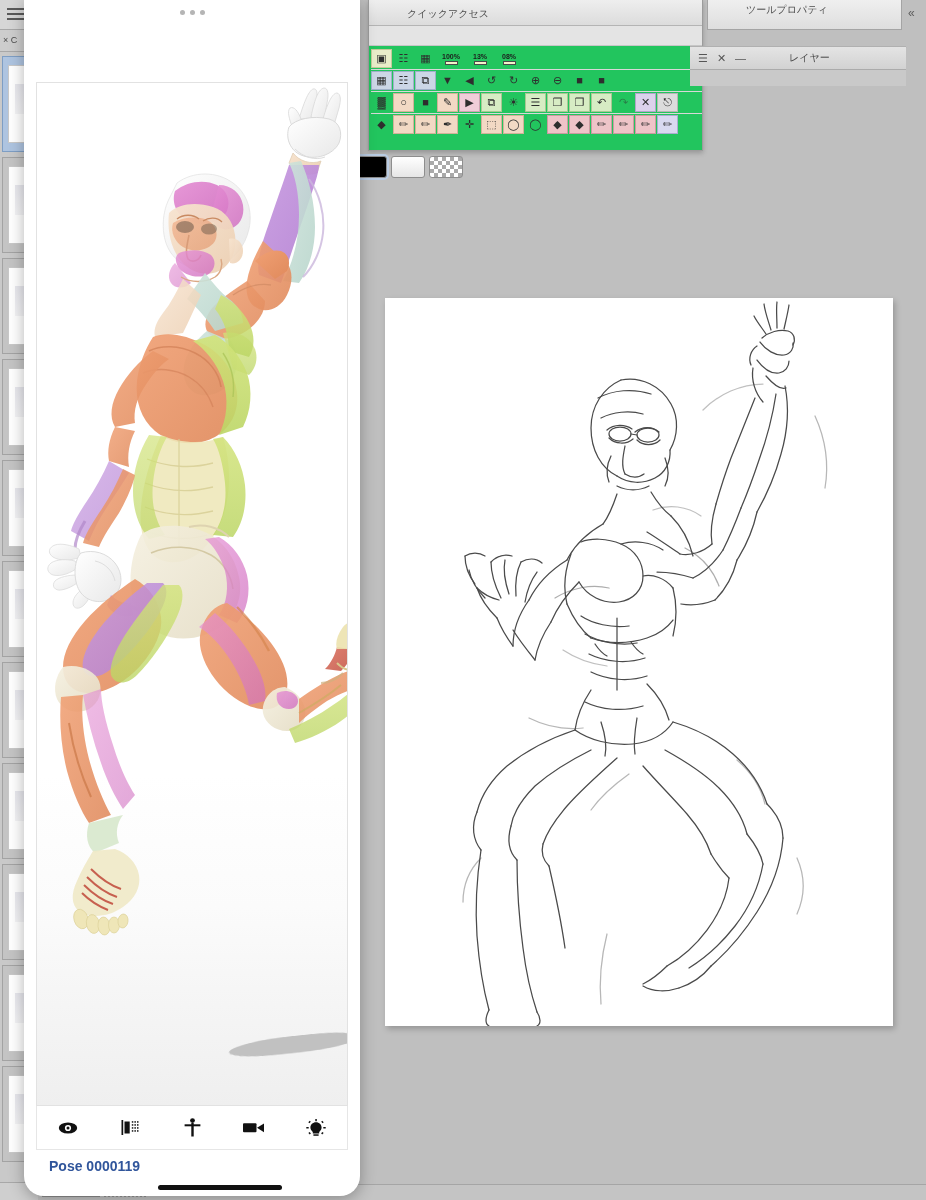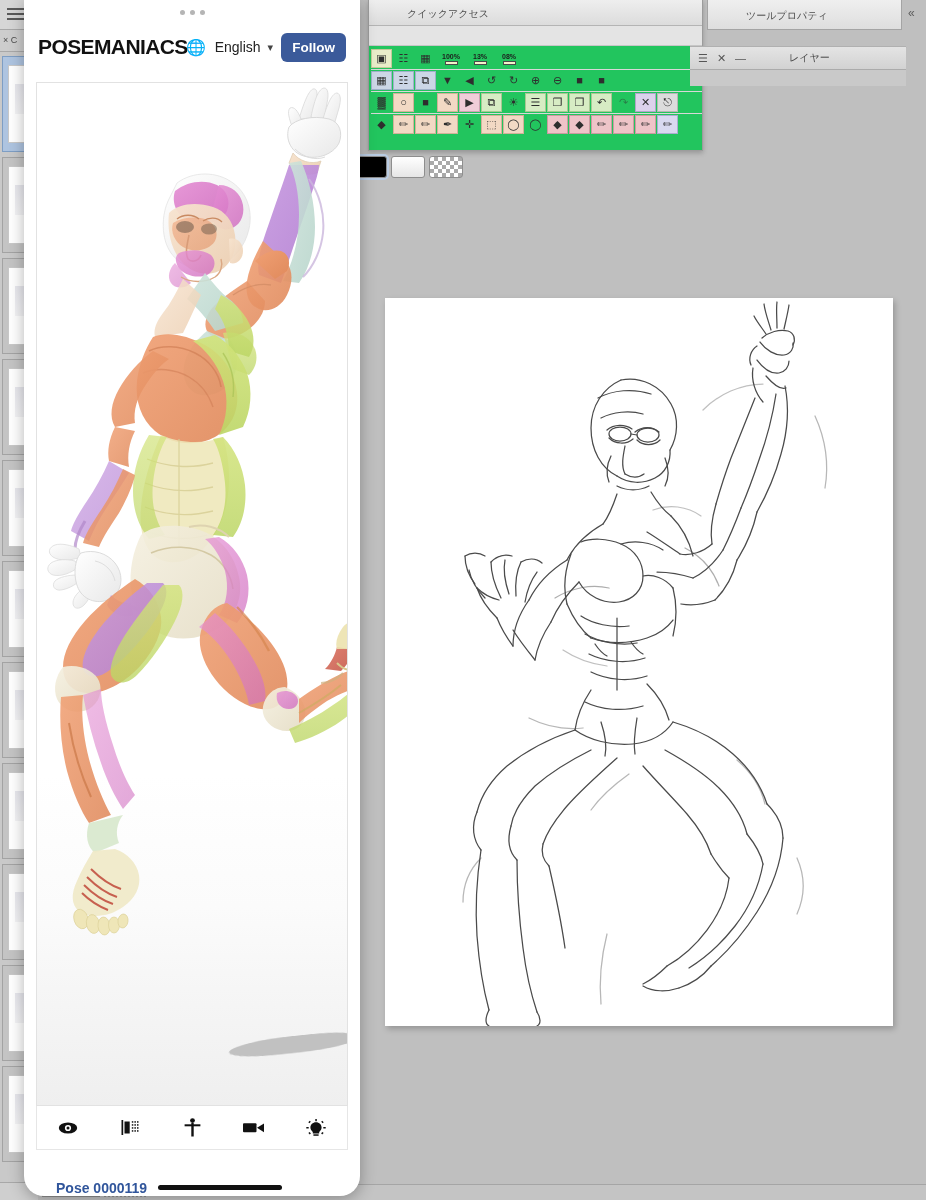--- a/index.html
+++ b/index.html
@@ -102,21 +102,21 @@
       linear-gradient(45deg,#a9a9a9 25%,transparent 25%,transparent 75%,#a9a9a9 75%),
       linear-gradient(45deg,#a9a9a9 25%,transparent 25%,transparent 75%,#a9a9a9 75%);
     background-size:8px 8px; background-position:0 0,4px 4px; background-color:#fff;
   }
 
   
   .tp-panel {
     position:absolute; left:707px; top:0; width:195px; height:30px;
     background:linear-gradient(180deg,#efefef,#dedede);
     border:1px solid #a4a4a4; border-top:none;
-    font-size:10px; color:#4d4d4d; padding:9px 0 0 38px; white-space:nowrap;
+    font-size:10px; color:#4d4d4d; padding:3px 0 0 38px; white-space:nowrap;
   }
   .chev-right {
     position:absolute; right:4px; top:6px; font-size:12px; color:#5c5c5c;
   }
   .chev-down2 { position:absolute; left:898px; top:38px; font-size:13px; color:#5c5c5c; }
   .layer-bar {
     position:absolute; left:690px; top:46px; width:216px; height:24px;
     background:linear-gradient(180deg,#e4e4e4,#d2d2d2);
     border-top:1px solid #b0b0b0; border-bottom:1px solid #ababab;
     display:flex; align-items:center; gap:9px; padding-left:8px;
@@ -173,22 +173,22 @@
   }
   .anatomy { position:absolute; left:0; top:0; width:312px; height:1024px; }
   .pm-toolbar {
     position:absolute; left:12px; top:1106px; width:312px; height:44px;
     background:#fff; border:1px solid #e6e6e6; border-top:none;
     display:flex; align-items:center; justify-content:space-around;
   }
   .pm-tool { font-size:16px; color:#111; cursor:pointer; line-height:1;
              display:flex; align-items:center; justify-content:center; width:34px; height:34px; }
   .pm-footer {
-    position:absolute; left:16px; top:1158px; width:336px; height:38px;
-    display:flex; align-items:flex-end; padding-left:16px;
+    position:absolute; left:9px; top:1158px; width:336px; height:38px;
+    display:flex; align-items:flex-start; padding-left:16px;
   }
   .pose-label { font-size:14px; font-weight:bold; color:#30559b; }
   .home-ind {
     position:absolute; left:134px; top:1185px; width:124px; height:5px;
     background:#111; border-radius:3px;
   }
 </style>
 </head>
 <body>
 
@@ -564,27 +564,20 @@
   </div>
 
   <div class="pm-card">
 
     <div class="pm-grab">
         <i></i>
         <i></i>
         <i></i>
       </div>
 
-    <div class="pm-header">
-      <span class="pm-logo">POSEMANIACS</span>
-      <span class="globe-icon">🌐</span>
-      <span class="pm-lang">English</span>
-      <span class="chev-down">▾</span>
-      <button class="follow-btn">Follow</button>
-    </div>
 
     <div class="pm-stage">
       <div class="stage-floor"></div>
       <div class="ground-shadow"></div>
 
       <svg class="anatomy" viewBox="0 0 312 1024">
         <defs>
           <linearGradient id="gOrange" x1="0" y1="0" x2="1" y2="1">
             <stop offset="0%" stop-color="#f0a074"></stop>
               <stop offset="100%" stop-color="#e08a5c"></stop>

